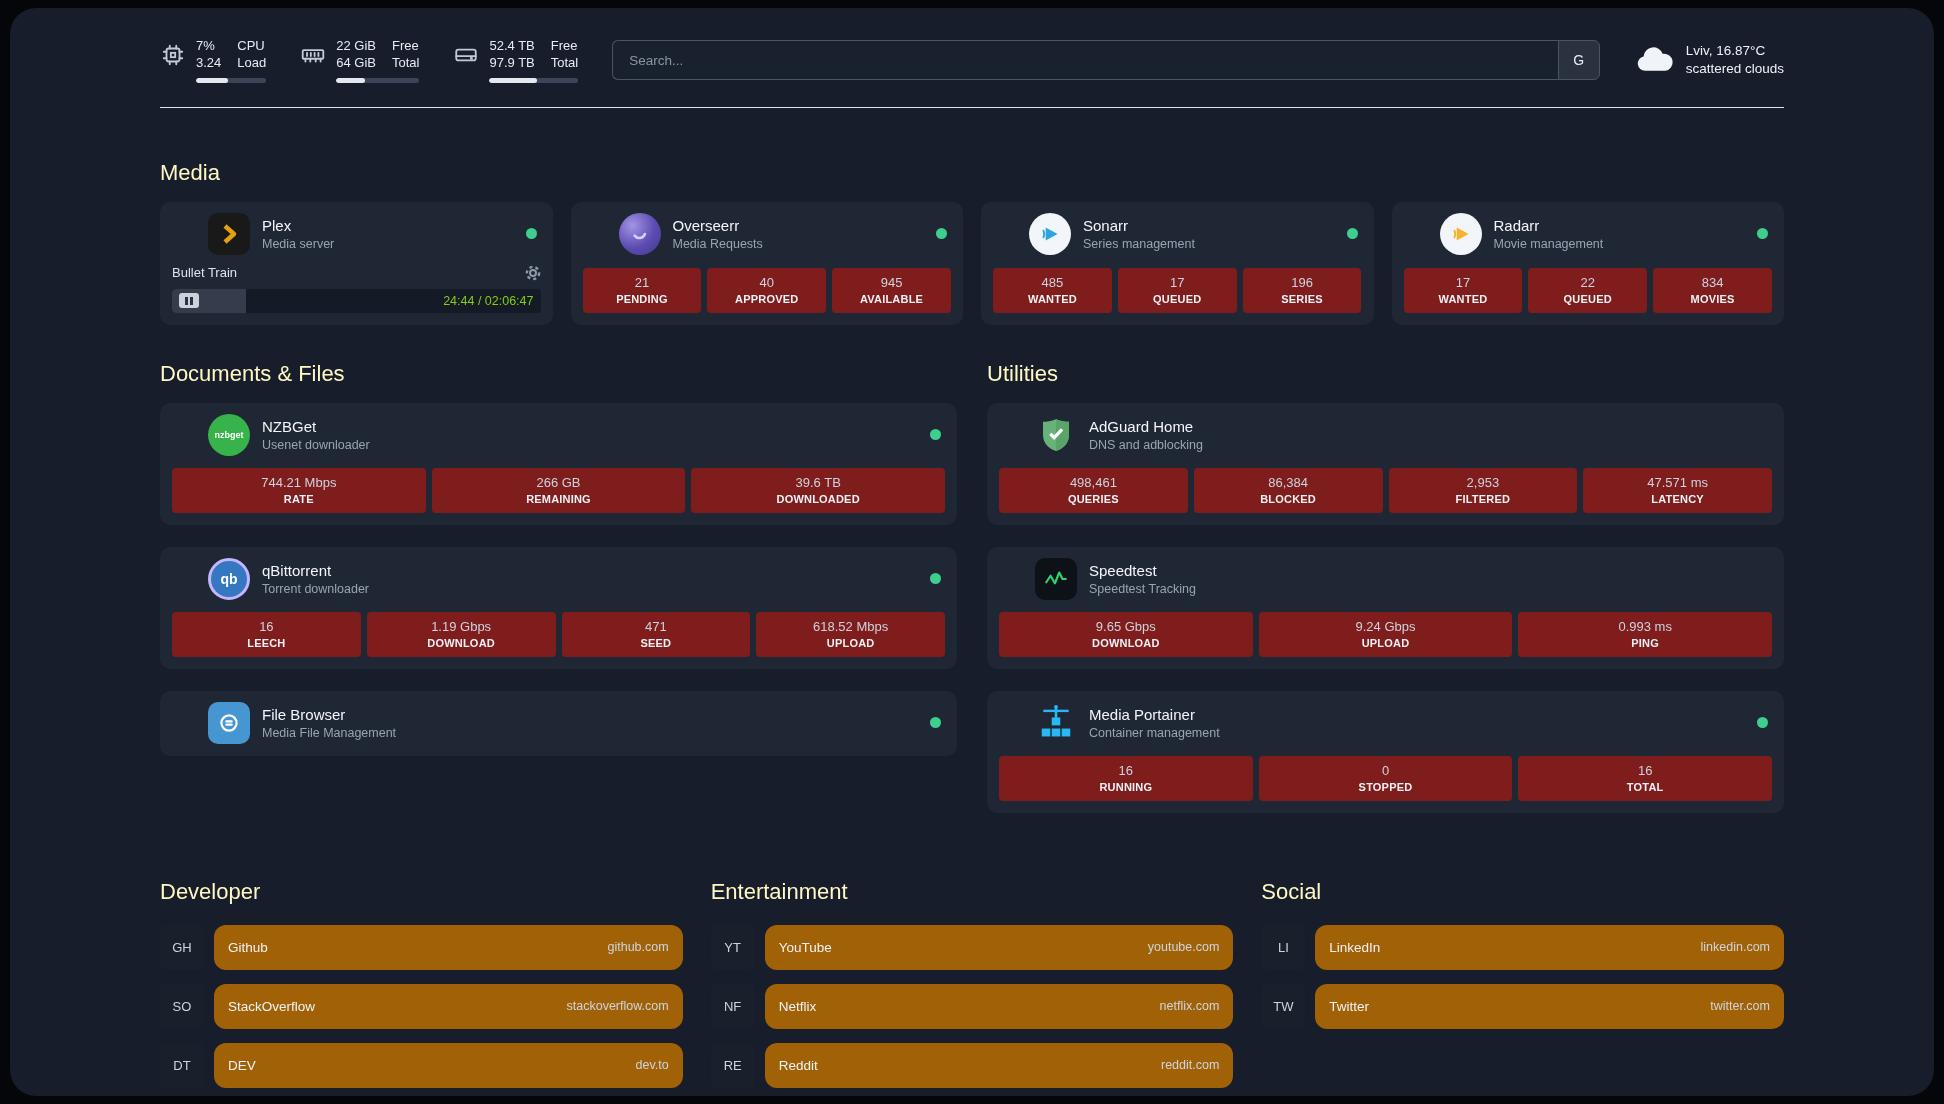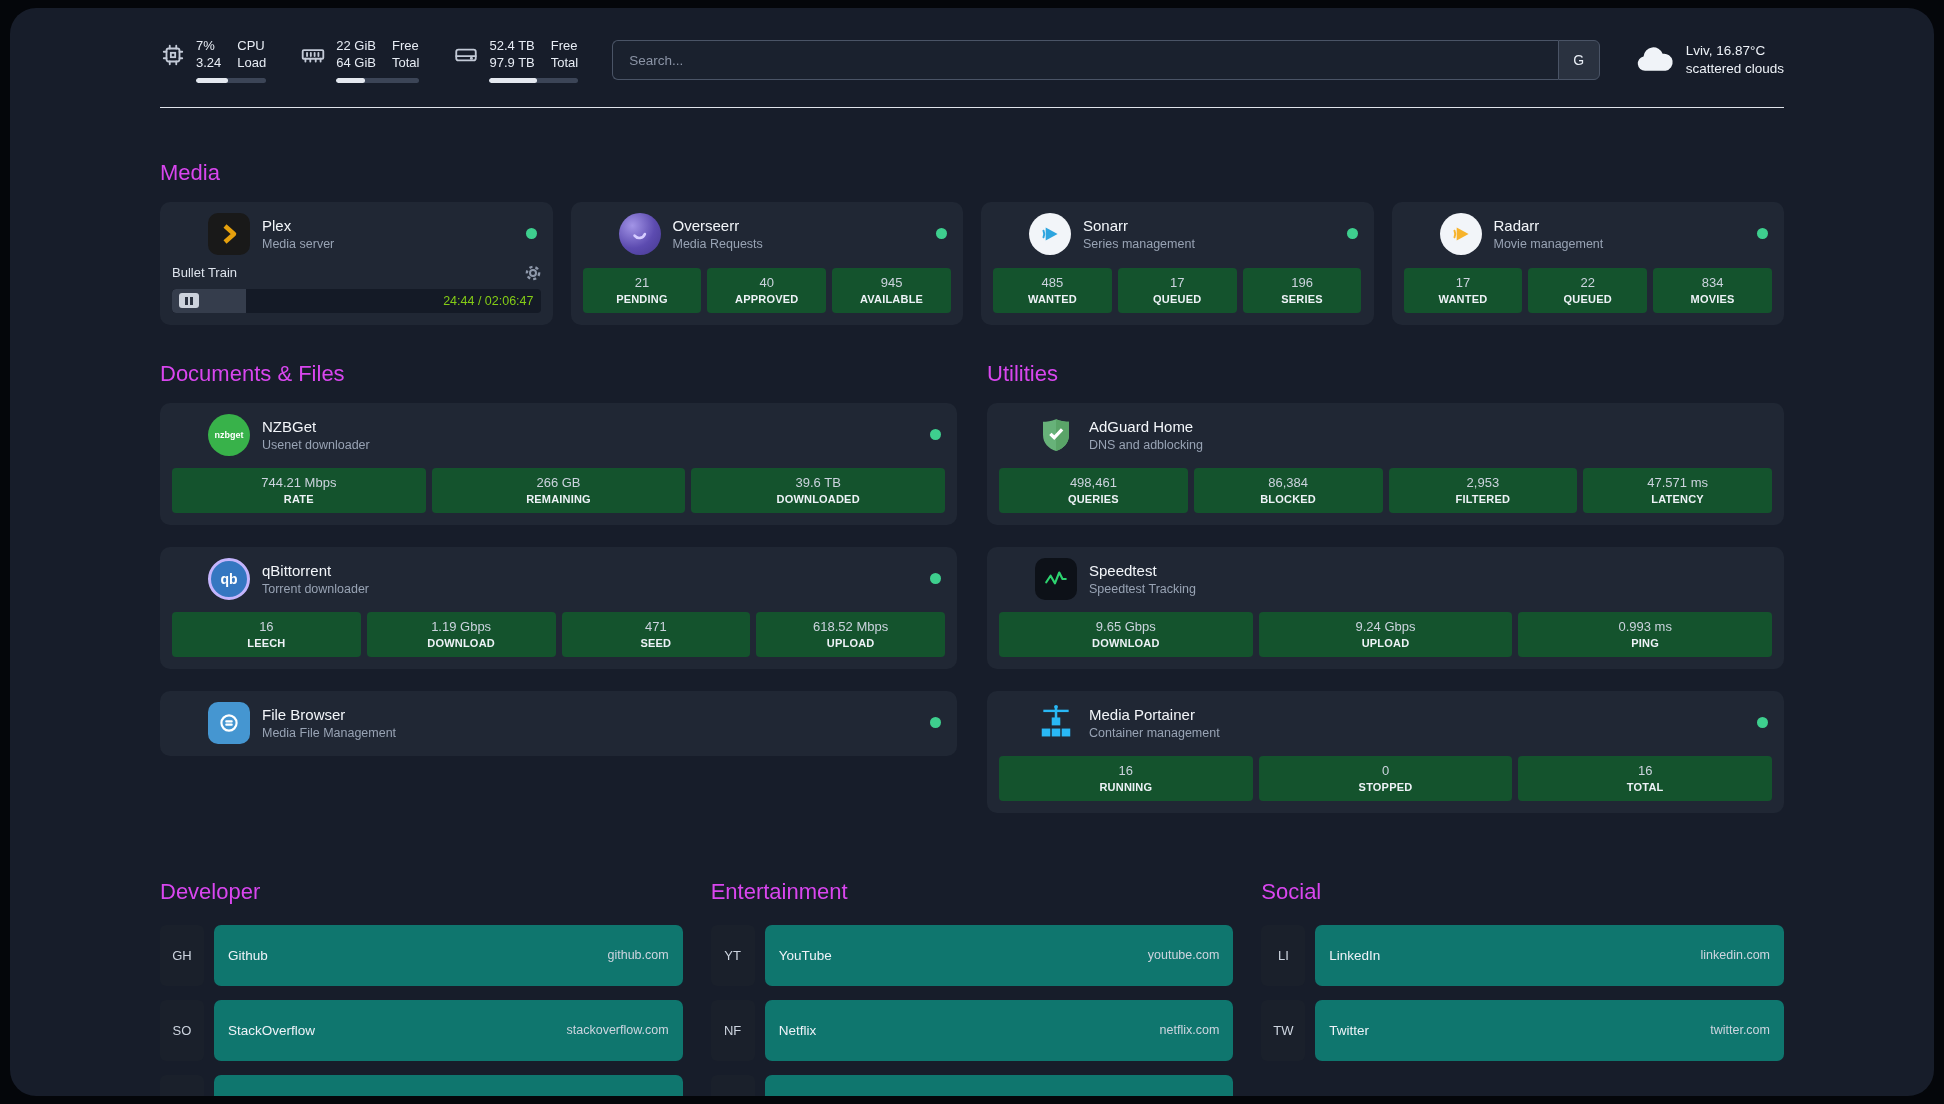--- a/index.html
+++ b/index.html
@@ -39,21 +39,21 @@
     color:#e7ecf4;font-size:14px;cursor:pointer;font-family:inherit;
   }
   .weather{display:flex;align-items:center;gap:12px;}
   .weather-icon{width:40px;height:32px;color:#f0f3f8;flex:none;}
   .weather-icon svg{width:100%;height:100%;}
   .weather-loc,.weather-cond{font-size:13.5px;color:#eef2f8;line-height:1.35;}
 
   .divider{border-bottom:1px solid #dfe3ea;margin-top:24px;}
 
   
-  .section-title{font-size:22px;font-weight:500;color:#d946ef;margin:0 0 16px 0;}
+  .section-title{font-size:22px;font-weight:500;color:#fef9c3;margin:0 0 16px 0;}
   .media-title{margin-top:52px;}
   .grid-4{display:grid;grid-template-columns:repeat(4,1fr);gap:18px;}
   .cols{display:grid;grid-template-columns:1fr 1fr;gap:0 30px;margin-top:36px;}
   .stack{display:flex;flex-direction:column;gap:22px;}
 
   
   .card{
     background:#202734;border-radius:10px;padding:11px 12px 12px;
     display:flex;flex-direction:column;cursor:pointer;
   }
@@ -61,21 +61,21 @@
   .app-icon{
     width:42px;height:42px;border-radius:10px;flex:none;
     display:flex;align-items:center;justify-content:center;overflow:hidden;
   }
   .app-icon.round{border-radius:50%;}
   .card-titles{min-width:0;}
   .card-name{font-size:15px;color:#f3f6fa;}
   .card-sub{font-size:12.5px;color:#98a3b4;margin-top:3px;}
   .status-dot{width:11px;height:11px;border-radius:50%;background:#3ecf8e;margin-left:auto;margin-right:4px;flex:none;}
   .stats{display:flex;gap:6px;margin-top:auto;padding-top:12px;}
-  .stat{flex:1;background:#14532d;border-radius:4px;text-align:center;padding:7px 4px 8px;min-width:0;}
+  .stat{flex:1;background:#7f1d1d;border-radius:4px;text-align:center;padding:7px 4px 8px;min-width:0;}
   .stat-value{font-size:13px;color:#ccd3de;white-space:nowrap;overflow:hidden;}
   .stat-label{font-size:11px;font-weight:700;color:#eef2f7;margin-top:3px;letter-spacing:.2px;white-space:nowrap;}
 
   
   .ic-plex{background:#191919;}
   .ic-overseerr{background:radial-gradient(circle at 32% 30%,#a294e6 0%,#5c4bb0 55%,#45388f 100%);}
   .ic-sonarr{background:#f2f5f9;}
   .ic-radarr{background:#f2f5f9;}
   .ic-nzbget{background:#38b24a;}
   .ic-qbit{background:#3577c1;border:3px solid #c4b5fd;box-sizing:border-box;}
@@ -105,22 +105,22 @@
 
   
   .bookmarks{display:grid;grid-template-columns:repeat(3,1fr);gap:0 28px;margin-top:66px;padding-bottom:40px;}
   .bm-col .section-title{margin-bottom:20px;}
   .bm-row{display:flex;align-items:stretch;gap:10px;margin-bottom:14px;cursor:pointer;}
   .bm-abbr{
     width:44px;background:#1a202b;border-radius:6px;flex:none;
     display:flex;align-items:center;justify-content:center;font-size:13px;color:#cdd4df;
   }
   .bm-pill{
-    flex:1;background:#0f766e;border-radius:7px;display:flex;align-items:center;
-    padding:12px 14px;height:37px;min-width:0;
+    flex:1;background:#a16207;border-radius:12px;display:flex;align-items:center;
+    padding:4px 14px;height:37px;min-width:0;
   }
   .bm-name{font-size:13.5px;color:#eef2f8;}
   .bm-url{margin-left:auto;font-size:12.5px;color:#cdd4df;}
 </style>
 </head>
 <body>
 
 <div class="panel">
   <div class="container">
 

